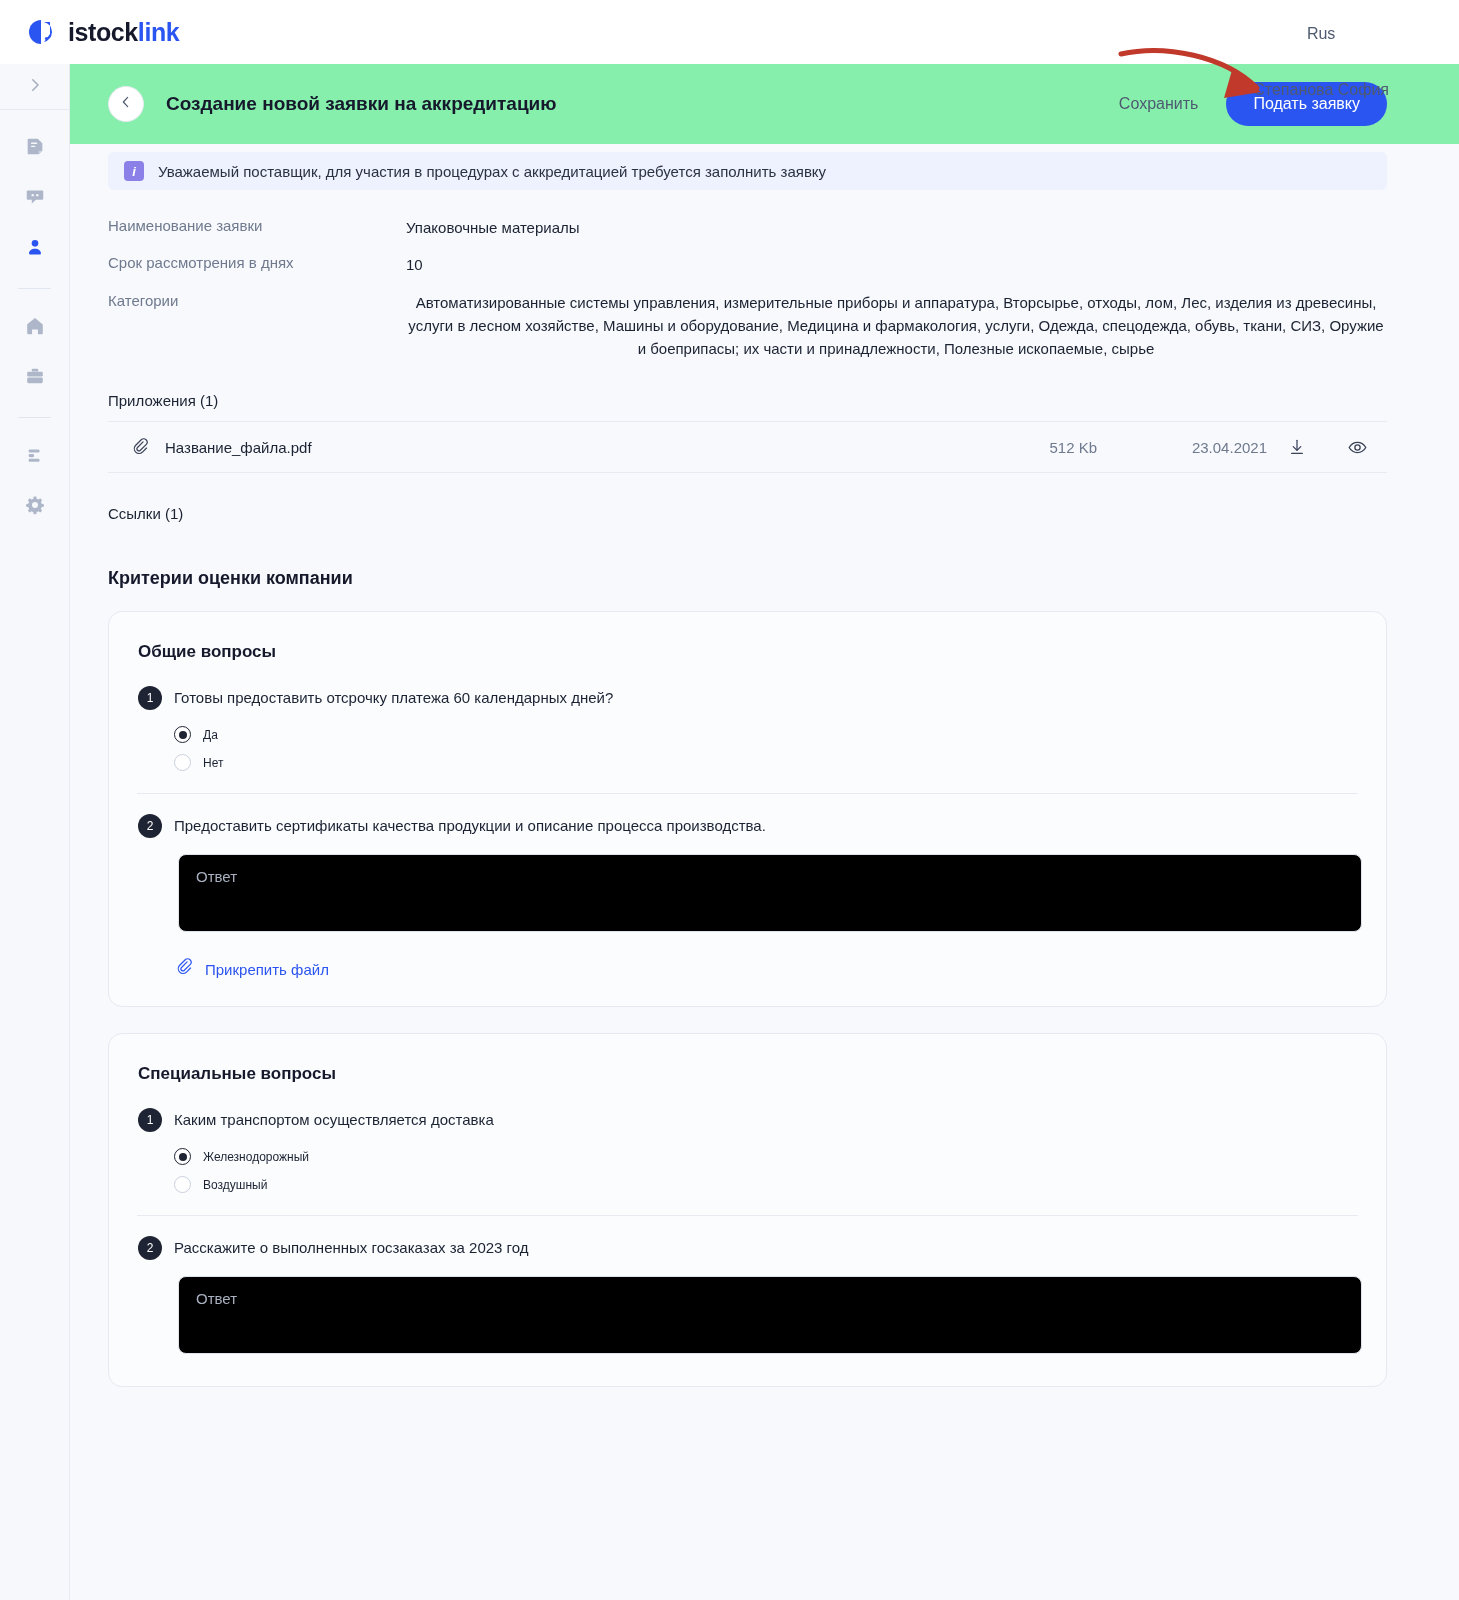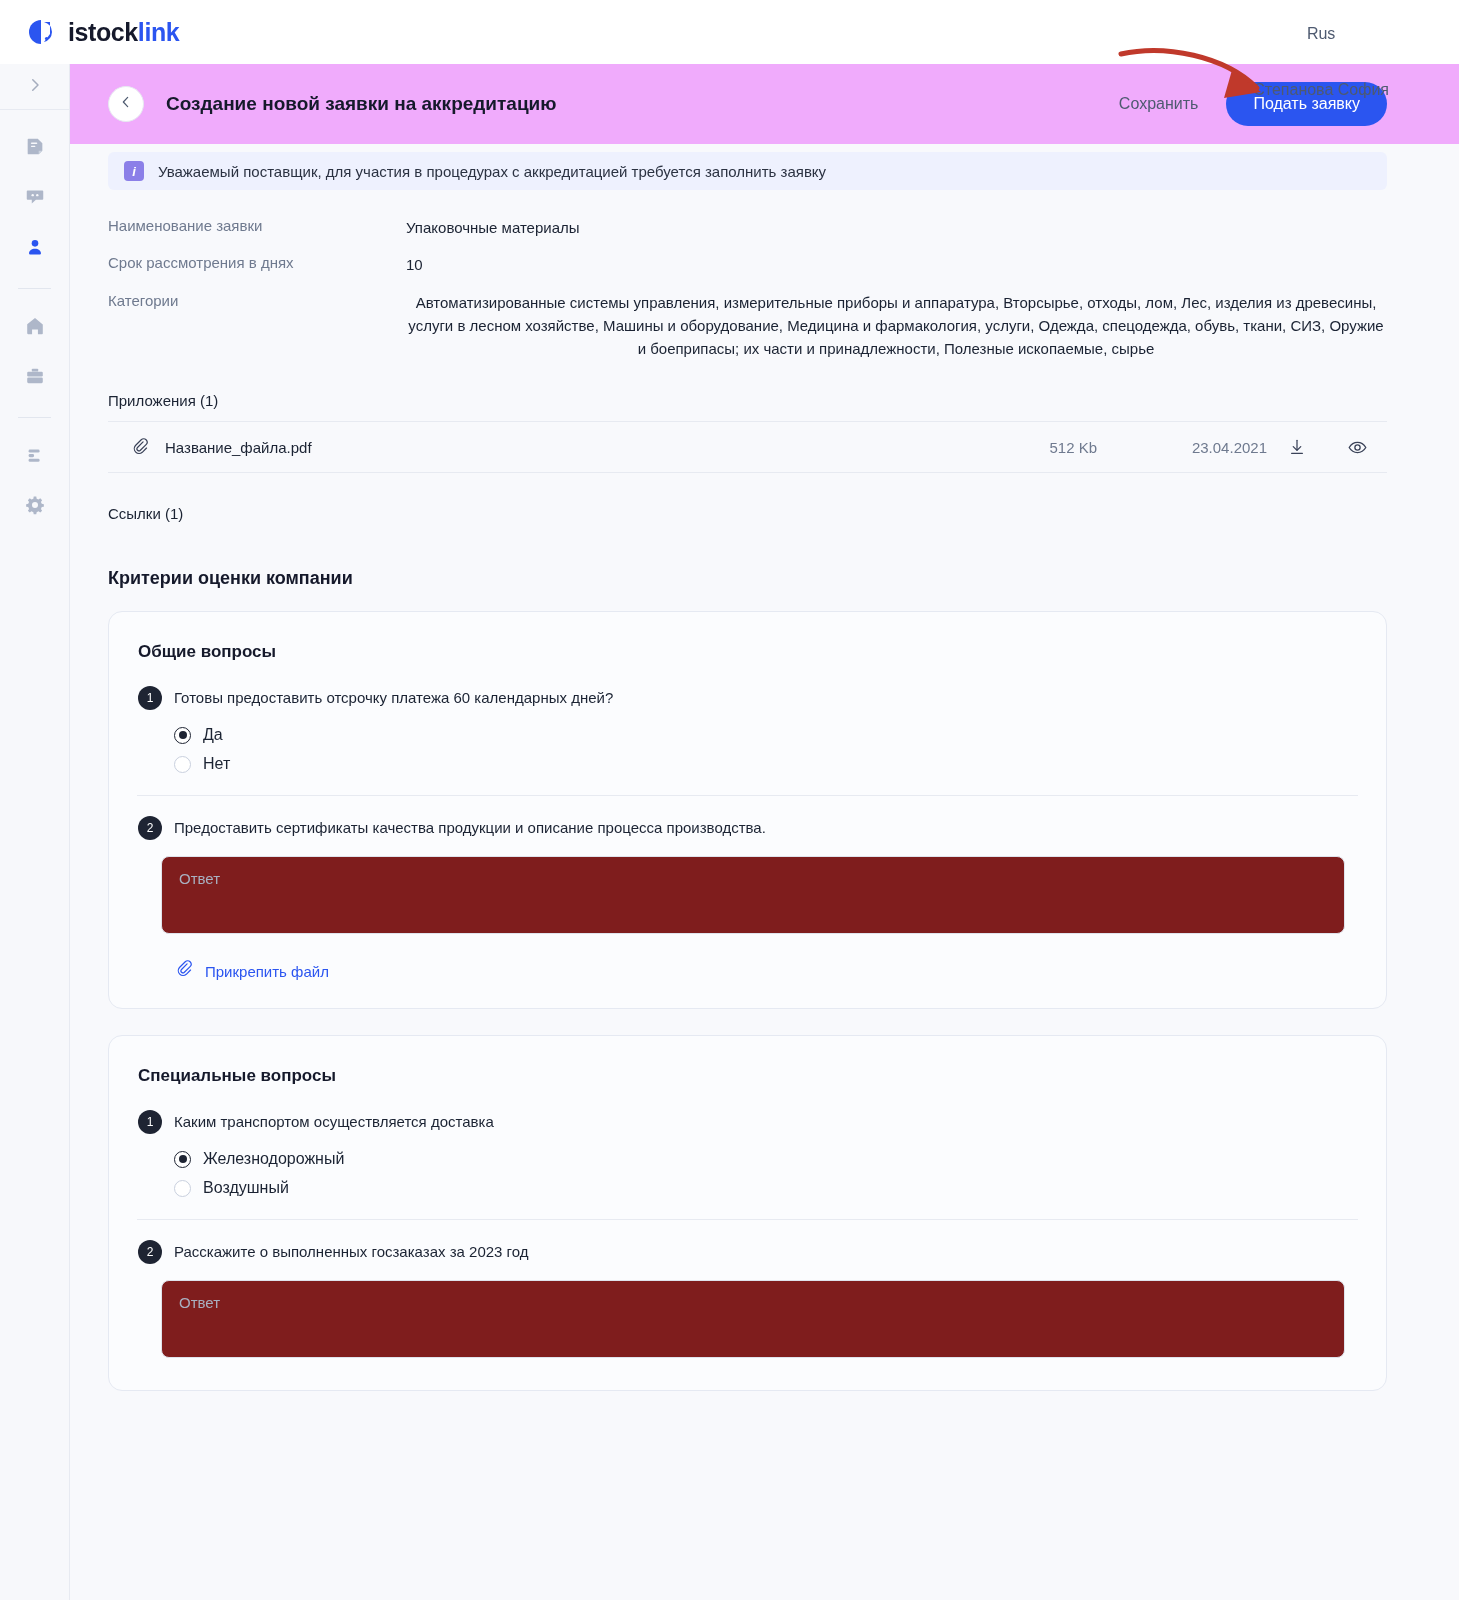--- a/index.html
+++ b/index.html
@@ -90,21 +90,21 @@
   .main {
     position: absolute;
     left: 70px; top: 64px;
     width: 1389px;
     height: 1536px;
     background: #f8f9fc;
     overflow: hidden;
   }
   .page-head {
     height: 80px;
-    background: #f0abfc;
+    background: #86efac;
     display: flex;
     align-items: center;
     padding: 0 72px 0 38px;
   }
   .back-btn {
     width: 36px; height: 36px;
     border-radius: 50%;
     background: #ffffff;
     border: 1px solid #e7eaf1;
     display: flex; align-items: center; justify-content: center;
@@ -280,33 +280,33 @@
   }
   .radio.on { border-color: #1e2433; }
   .radio.on::after {
     content: "";
     position: absolute;
     left: 3.5px; top: 3.5px;
     width: 8px; height: 8px;
     border-radius: 50%;
     background: #1e2433;
   }
-  .opt-label { font-size: 16px; color: #1b2333; }
+  .opt-label { font-size: 12px; color: #1b2333; }
   .q-div {
     height: 1px;
     background: #e7eaf1;
     margin: 22px 0 22px 0;
   }
   .answer-box {
     margin-top: 16px;
-    margin-left: 23px;
+    margin-left: 40px;
     height: 78px;
     border: 1px solid #dfe3ec;
     border-radius: 8px;
-    background: #7f1d1d;
+    background: #000000;
     padding: 13px 17px;
     font-size: 15px;
     color: #a9b0c0;
     font-family: inherit;
     resize: none;
     width: calc(100% - 36px);
     outline: none;
   }
   .answer-box::placeholder { color: #a9b0c0; }
   .attach {

